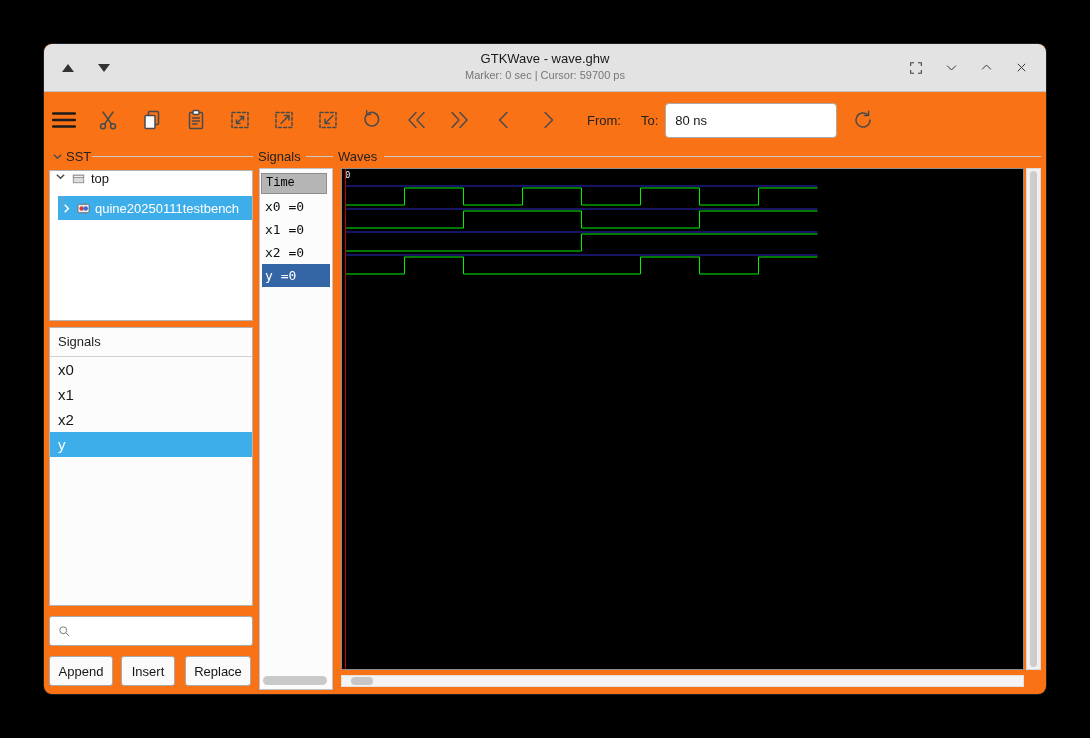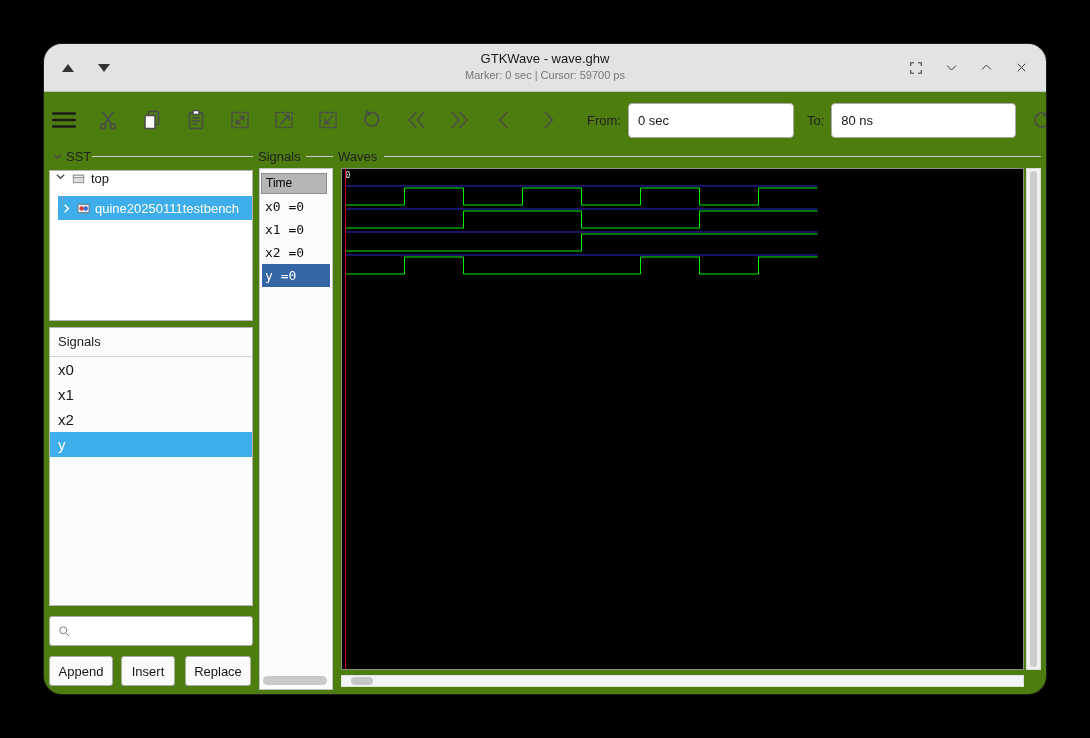--- a/index.html
+++ b/index.html
@@ -1,19 +1,19 @@
 <!DOCTYPE html>
 <html><head>
 <meta charset="utf-8">
 <style>
   html,body{margin:0;padding:0}
   body{width:1090px;height:738px;background:#000;position:relative;overflow:hidden;
        font-family:"Liberation Sans",sans-serif;-webkit-font-smoothing:antialiased}
-  .window{position:absolute;left:44px;top:44px;width:1002px;height:650px;background:#4d7c0f;
-          border-radius:18px;overflow:hidden;box-shadow:0 0 0 1px #1f1f1f}
+  .window{position:absolute;left:44px;top:44px;width:1002px;height:650px;background:#f97316;
+          border-radius:8px;overflow:hidden;box-shadow:0 0 0 1px #1f1f1f}
 
   
   .titlebar{position:absolute;left:0;top:0;width:100%;height:47px;background:#e3e3e3;
             border-bottom:1px solid #c2c2c2;border-radius:8px 8px 0 0}
   .tb-left{position:absolute;left:18px;top:0;height:47px;display:flex;align-items:center;gap:24px}
   .tri{width:0;height:0;border-left:6px solid transparent;border-right:6px solid transparent;cursor:default}
   .tri.up{border-bottom:8px solid #333}
   .tri.down{border-top:8px solid #333}
   .tb-title{position:absolute;left:0;right:0;top:7px;text-align:center;font-size:13px;color:#191919}
   .tb-sub{position:absolute;left:0;right:0;top:25px;text-align:center;font-size:11px;color:#767676}
@@ -24,21 +24,21 @@
   
   .toolbar{position:absolute;left:0;top:48px;width:100%;height:56px;display:flex;align-items:center;
            padding-left:2px;box-sizing:border-box}
   .tbtn{width:36px;height:36px;min-width:36px;display:flex;align-items:center;justify-content:center;
         margin-right:8px;border-radius:4px}
   .tbtn svg{stroke:#4a4a4a;fill:none;stroke-width:1.5;stroke-linecap:round;stroke-linejoin:round}
   .tlabel{font-size:13px;color:#222;margin:0 7px 0 13px;white-space:nowrap}
   .tinput{height:35px;border:1px solid #ababab;border-radius:4px;background:#fff;font-size:13px;
           color:#161616;padding:0 9px;box-sizing:border-box;font-family:"Liberation Sans",sans-serif}
   #from-input{width:166px}
-  #to-input{width:185px}
+  #to-input{width:172px}
 
   
   .frame-label{position:absolute;font-size:13px;color:#222;display:flex;align-items:center;gap:3px}
   .frame-line{position:absolute;height:1px;background:#c9c9c9}
 
   
   .tree-box{position:absolute;left:5px;top:126px;width:204px;height:151px;background:#fff;
             border:1px solid #b4b4b4;box-sizing:border-box;overflow:hidden}
   .tree-row{height:25px;display:flex;align-items:flex-start;gap:5px;padding-left:5px;font-size:13px;color:#161616}
   .tree-child{height:24px;display:flex;align-items:center;gap:4px;margin-left:8px;background:#3daee9;
@@ -61,21 +61,21 @@
   .pbtn{position:absolute;top:612px;height:30px;background:#fbfbfb;border:1px solid #a9a9a9;border-radius:3px;
         font-size:13px;color:#161616;display:flex;align-items:center;justify-content:center;box-sizing:border-box}
   #btn-append{left:5px;width:64px}
   #btn-insert{left:77px;width:54px}
   #btn-replace{left:141px;width:66px}
 
   
   .mid-box{position:absolute;left:215px;top:124px;width:74px;height:522px;background:#fcfcfc;
            border:1px solid #c2c2c2;box-sizing:border-box}
   .time-header{position:absolute;left:1px;top:4px;width:66px;height:21px;background:#b5b5b5;
-               border:1px solid #8e8e8e;box-sizing:border-box;font-family:Liberation Sans, sans-serif;
+               border:1px solid #8e8e8e;box-sizing:border-box;font-family:Liberation Mono, monospace;
                font-size:12px;color:#000;line-height:19px;padding-left:4px}
   .mid-row{position:absolute;left:2px;width:68px;height:23px;font-family:"DejaVu Sans Mono",monospace;
            font-size:13px;color:#101010;line-height:23px;padding-left:3px;box-sizing:border-box;white-space:pre}
   .mid-row.selected{background:#3465a4;color:#fff}
   .mid-scroll{position:absolute;left:3px;bottom:4px;width:64px;height:9px;background:#c9c9c9;border-radius:5px}
 
   
   .wave-area{position:absolute;left:297px;top:124px;width:683px;height:502px;background:#000;
              border:1px solid #8c8c8c;box-sizing:border-box}
   .wave-area svg{position:absolute;left:0;top:0}
@@ -190,21 +190,20 @@
       <svg width="24" height="24" viewBox="0 0 24 24">
           <path d="M15 4.5L7.5 12l7.5 7.5"></path>
         </svg>
     </div>
     <div class="tbtn">
       <svg width="24" height="24" viewBox="0 0 24 24">
           <path d="M9 4.5L16.5 12L9 19.5"></path>
         </svg>
     </div>
     <span class="tlabel">From:</span>
-    <input id="from-input" class="tinput" type="text" value="0 sec" style="">
     <span class="tlabel">To:</span>
     <input id="to-input" class="tinput" type="text" value="80 ns" style="">
     <div class="tbtn" style="margin-left:8px">
       <svg width="24" height="24" viewBox="0 0 24 24">
           <path d="M19 12a7 7 0 1 1-2.1-5"></path>
           <path d="M17.6 3.2v4.2h-4.2"></path>
         </svg>
     </div>
   </div>
 

